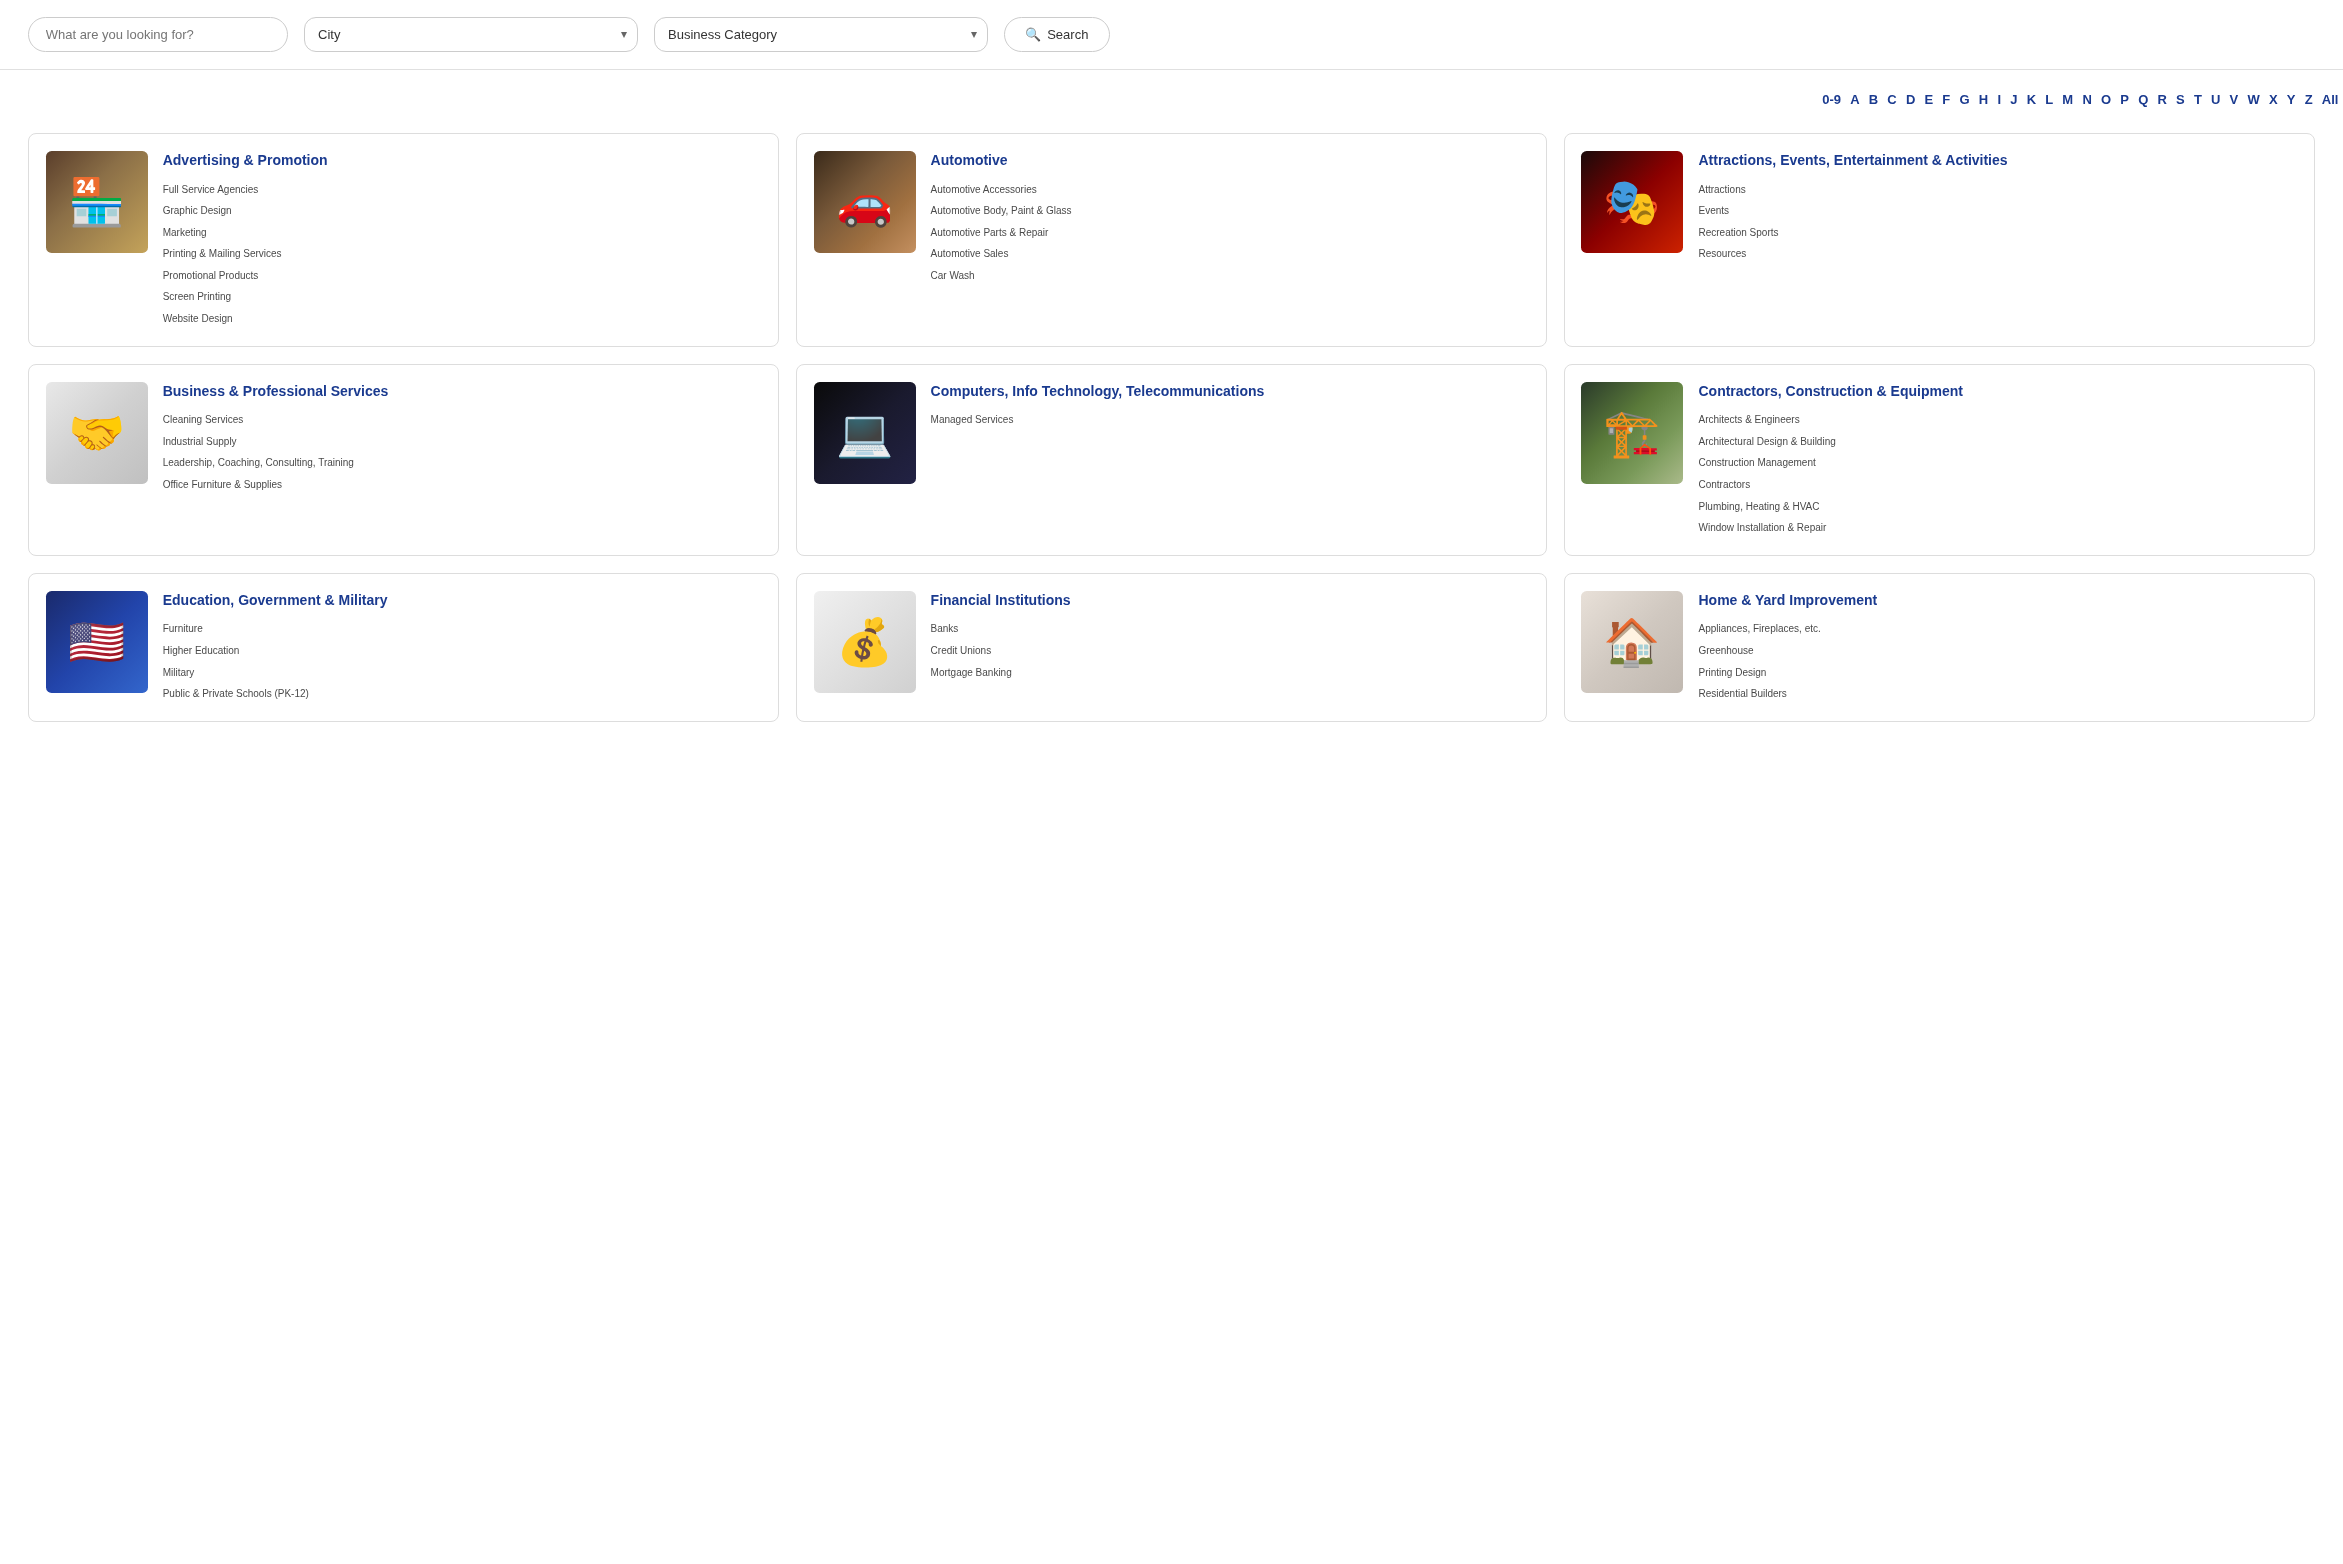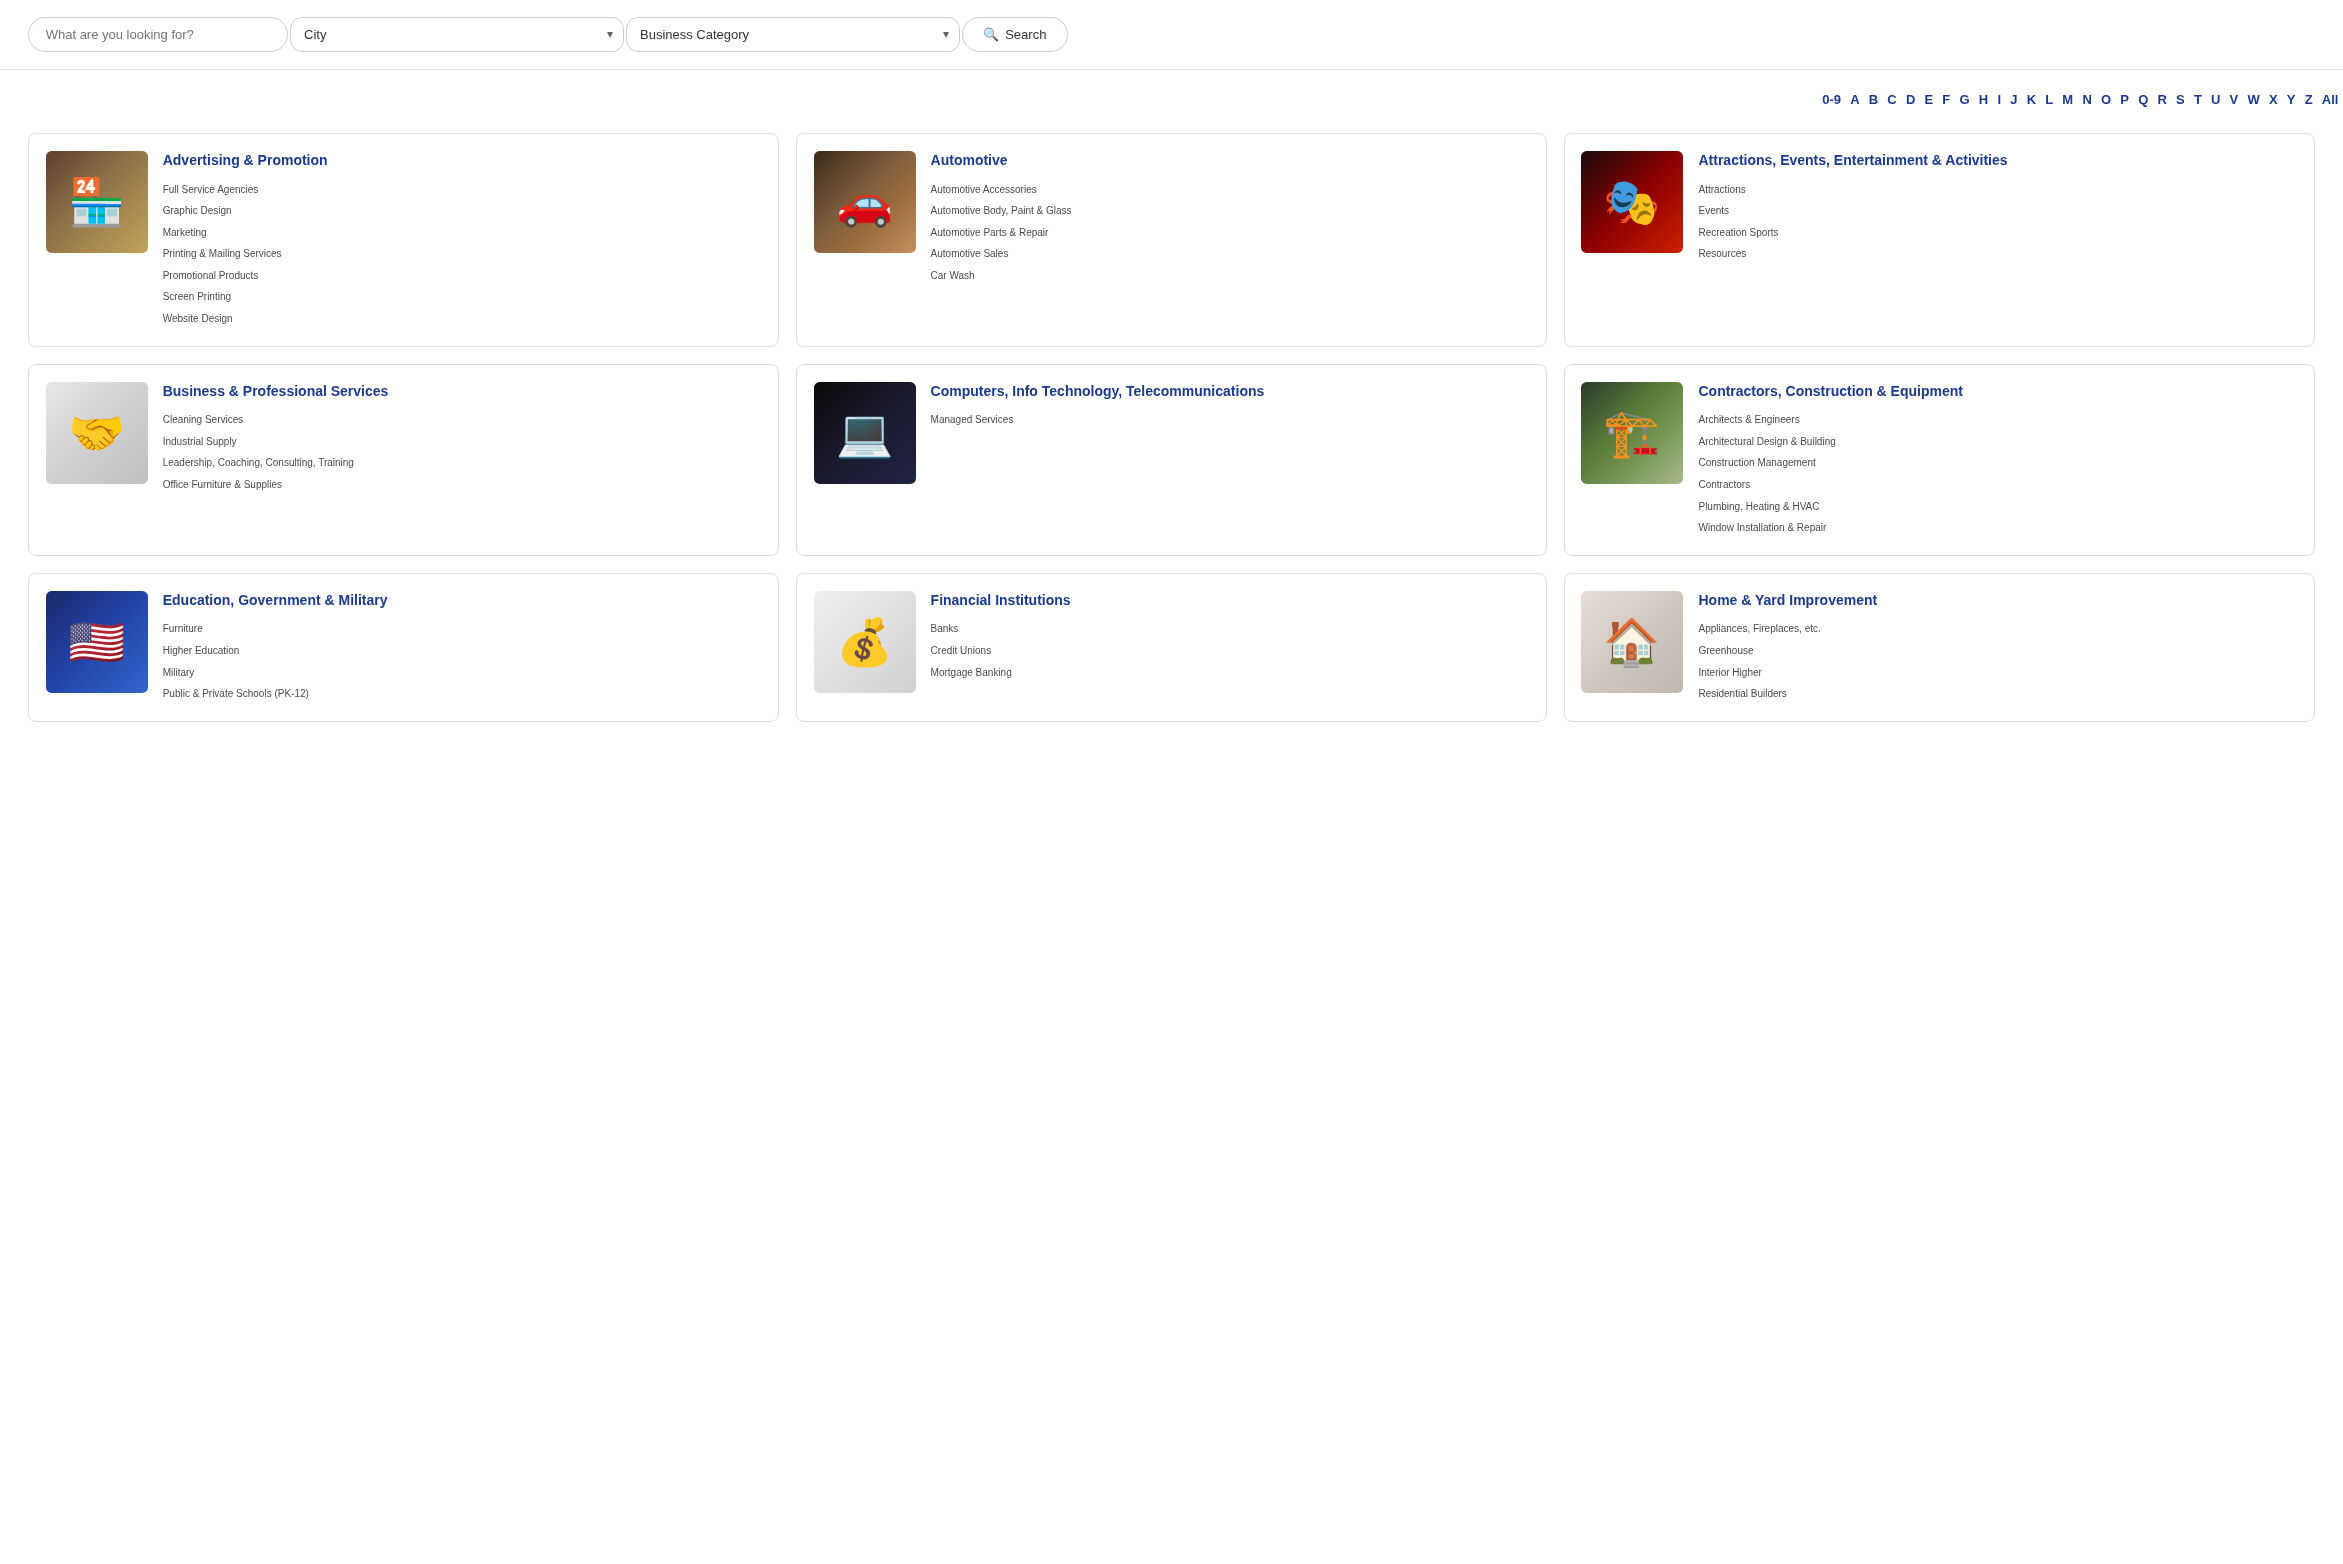--- a/index.html
+++ b/index.html
@@ -2,21 +2,21 @@
 <html style="font-size:15px"><head>
   <meta charset="utf-8">
   <style>
     * { box-sizing: border-box; margin: 0; padding: 0; }
     body { font-family: Arial, sans-serif; background: #fff; color: #333; }
 
     .header-search {
       display: flex;
       align-items: center;
       padding: 16.7px 28px;
-      gap: 2px;
+      gap: 16px;
       border-bottom: 0.9px solid #e0e0e0;
     }
 
     .search-text-input {
       border: 0.9px solid #ccc;
       border-radius: 23px;
       padding: 9.3px 16.7px;
       font-size: 13px;
       width: 260px;
       outline: none;
@@ -297,19 +297,19 @@
         </ul>
       </div>
     </div>
     <div class="category-card">
       <div class="category-image home img-home"></div>
       <div class="category-content">
         <div class="category-title">Home &amp; Yard Improvement</div>
         <ul class="category-links">
           <li><a href="#">Appliances, Fireplaces, etc.</a></li>
           <li><a href="#">Greenhouse</a></li>
-          <li><a href="#">Interior Higher</a></li>
+          <li><a href="#">Printing Design</a></li>
           <li><a href="#">Residential Builders</a></li>
         </ul>
       </div>
     </div>
   </div>
 
 
 </body></html>

